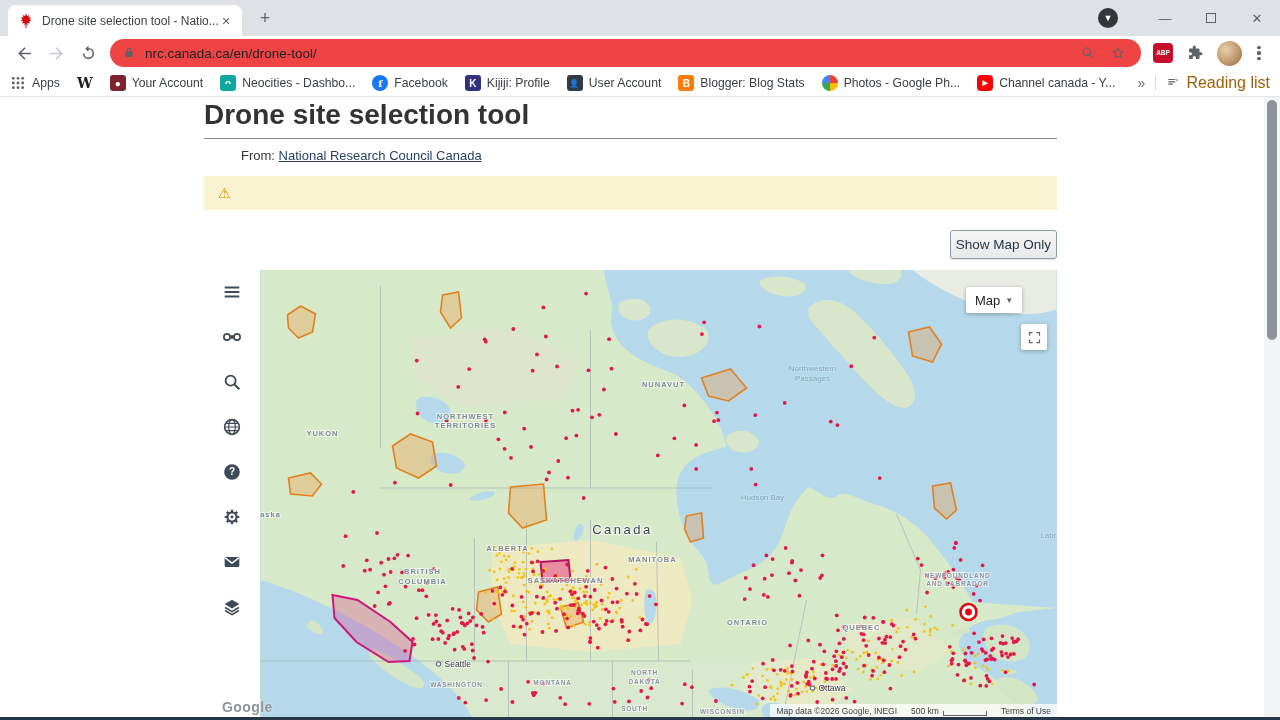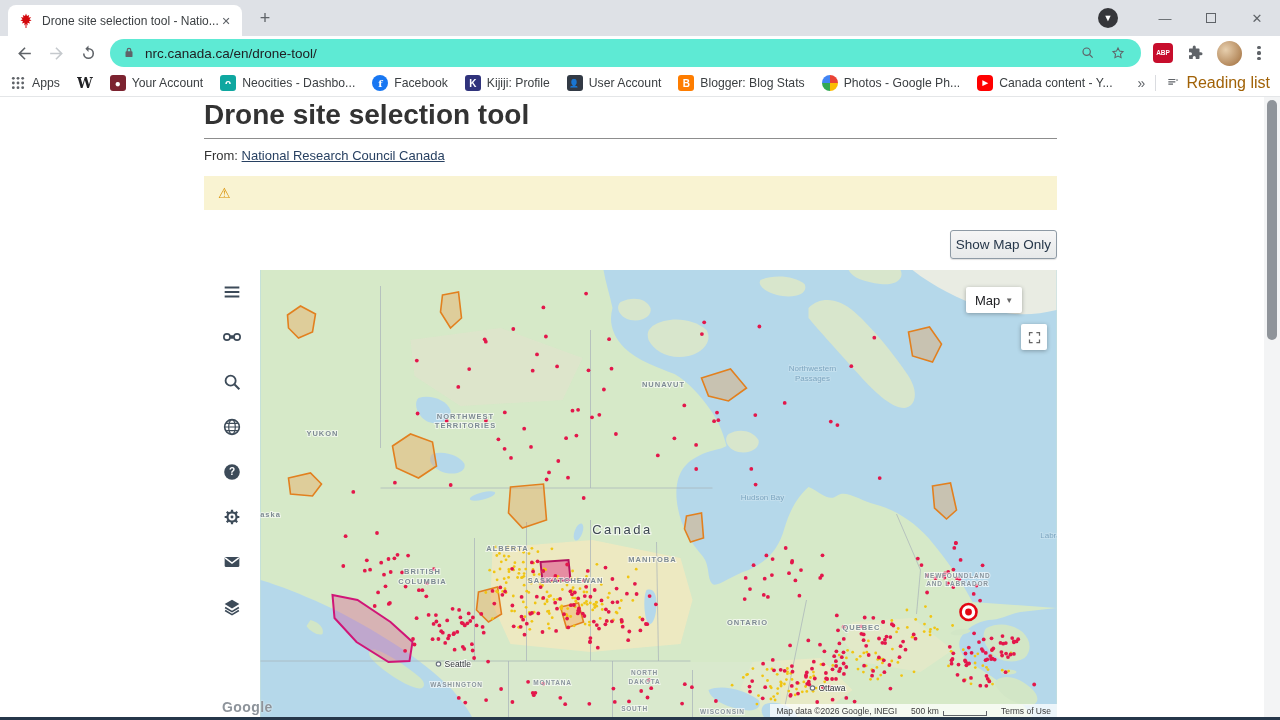--- a/index.html
+++ b/index.html
@@ -15,21 +15,21 @@
   .newtab { position:absolute; left:254px; top:8px; width:22px; height:22px; color:#5f6368; font-size:18px; line-height:20px; text-align:center; }
   .win-controls { position:absolute; right:0; top:0; height:36px; display:flex; align-items:center; }
   .media-btn { width:20px; height:20px; border-radius:50%; background:#35363a; color:#fff; font-size:9px; line-height:20px; text-align:center; margin-right:24px; }
   .wbtn { width:46px; height:36px; display:flex; align-items:center; justify-content:center; color:#5f6368; font-size:13px; }
   .wbtn .sq { width:10px; height:10px; border:1.4px solid #5f6368; display:block; }
 
   
   .toolbar { height:34px; background:#fff; display:flex; align-items:center; padding:0 8px; }
   .nav-ic { width:28px; height:28px; display:flex; align-items:center; justify-content:center; flex:none; margin:0 2px; }
   .nav-ic svg { width:19px; height:19px; }
-  .urlbar { flex:1; height:28px; background:#5eead4; border-radius:14px; margin:0 6px; display:flex; align-items:center; padding:0 12px; min-width:0; }
+  .urlbar { flex:1; height:28px; background:#ef4444; border-radius:14px; margin:0 6px; display:flex; align-items:center; padding:0 12px; min-width:0; }
   .urlbar .lock { width:14px; height:14px; flex:none; margin-right:9px; }
   .url-text { font-size:13.5px; color:#202124; white-space:nowrap; overflow:hidden; flex:1; }
   .urlbar-ic { width:22px; height:22px; display:flex; align-items:center; justify-content:center; flex:none; margin-left:8px; }
   .urlbar-ic svg { width:16px; height:16px; }
   .ext-abp { width:20px; height:20px; border-radius:4px; background:#c70d2c; color:#fff; font-weight:bold; font-size:6.5px; line-height:20px; text-align:center; margin:0 6px; flex:none; }
   .ext-puzzle { width:24px; height:24px; display:flex; align-items:center; justify-content:center; margin:0 4px; flex:none; }
   .avatar { width:25px; height:25px; border-radius:50%; background:radial-gradient(circle at 35% 35%, #e7cfae, #b08355 75%, #8a5f38); margin:0 6px; flex:none; }
   .kebab { width:18px; height:24px; display:flex; flex-direction:column; align-items:center; justify-content:center; gap:2.5px; margin:0 4px 0 2px; flex:none; }
   .kebab i { width:3.2px; height:3.2px; border-radius:50%; background:#5f6368; }
 
@@ -51,21 +51,21 @@
   .bm-right { display:flex; align-items:center; gap:10px; flex:none; margin-left:10px; }
   .bm-chevrons { color:#5f6368; font-size:14px; }
   .bm-divider { width:1px; height:16px; background:#dadce0; }
   .reading-list { display:flex; align-items:center; gap:6px; }
   .reading-list span { font-size:16px; color:#a16207; }
 
   
   .page { position:absolute; top:97px; left:0; right:16px; bottom:3px; background:#fff; overflow:hidden; }
   .content { position:absolute; left:204px; top:0; width:853px; }
   h1.page-title { font-size:28px; font-weight:700; color:#333; margin-top:2px; padding-bottom:7px; border-bottom:1px solid #8d8d8d; letter-spacing:0; }
-  .from-line { margin-top:9px; font-size:13px; color:#333; }
+  .from-line { margin-top:9px; font-size:13px; color:#333;margin-left:37px; }
   .from-line a { color:#284162; }
   .announcement { margin-top:13px; background:#f9f3d2; padding:9px 14px; font-size:12.6px; color:#333; display:flex; align-items:center; gap:9px; }
   .announcement .warn { color:#d98f00; font-size:14px; flex:none; }
   .announcement b { font-weight:700; }
   .announcement a { color:#1f7f74; }
   .actions { margin-top:20px; display:flex; justify-content:flex-end; }
   .btn-show-map { font-family:"Liberation Sans",sans-serif; font-size:13.5px; color:#26374a; background:linear-gradient(#f6f6f6,#e7e9ea); border:1px solid #8e9aa5; border-radius:3px; padding:6px 5px; box-shadow:0 1px 1px rgba(0,0,0,.12); }
 
   
   .map-wrap { margin-top:11px; height:448px; position:relative; display:flex; }
@@ -241,21 +241,21 @@
         <div class="bm">
           <span>
             <span class="fav photos"></span>
           </span>
           <span class="bm-label">Photos - Google Ph...</span>
         </div>
         <div class="bm">
           <span>
             <span class="fav yt">▶</span>
           </span>
-          <span class="bm-label">Canada content - Y...</span>
+          <span class="bm-label">Channel canada - Y...</span>
         </div>
       </div>
     <div class="bm-right">
       <span class="bm-chevrons">»</span>
       <span class="bm-divider"></span>
       <span class="reading-list">
         <svg width="14" height="14" viewBox="0 0 24 24">
             <path fill="#5f6368" d="M4 5h12v2H4zm0 4h12v2H4zm0 4h8v2H4zm14-8 3 2-3 2z"></path>
           </svg>
         <span>Reading list</span>

